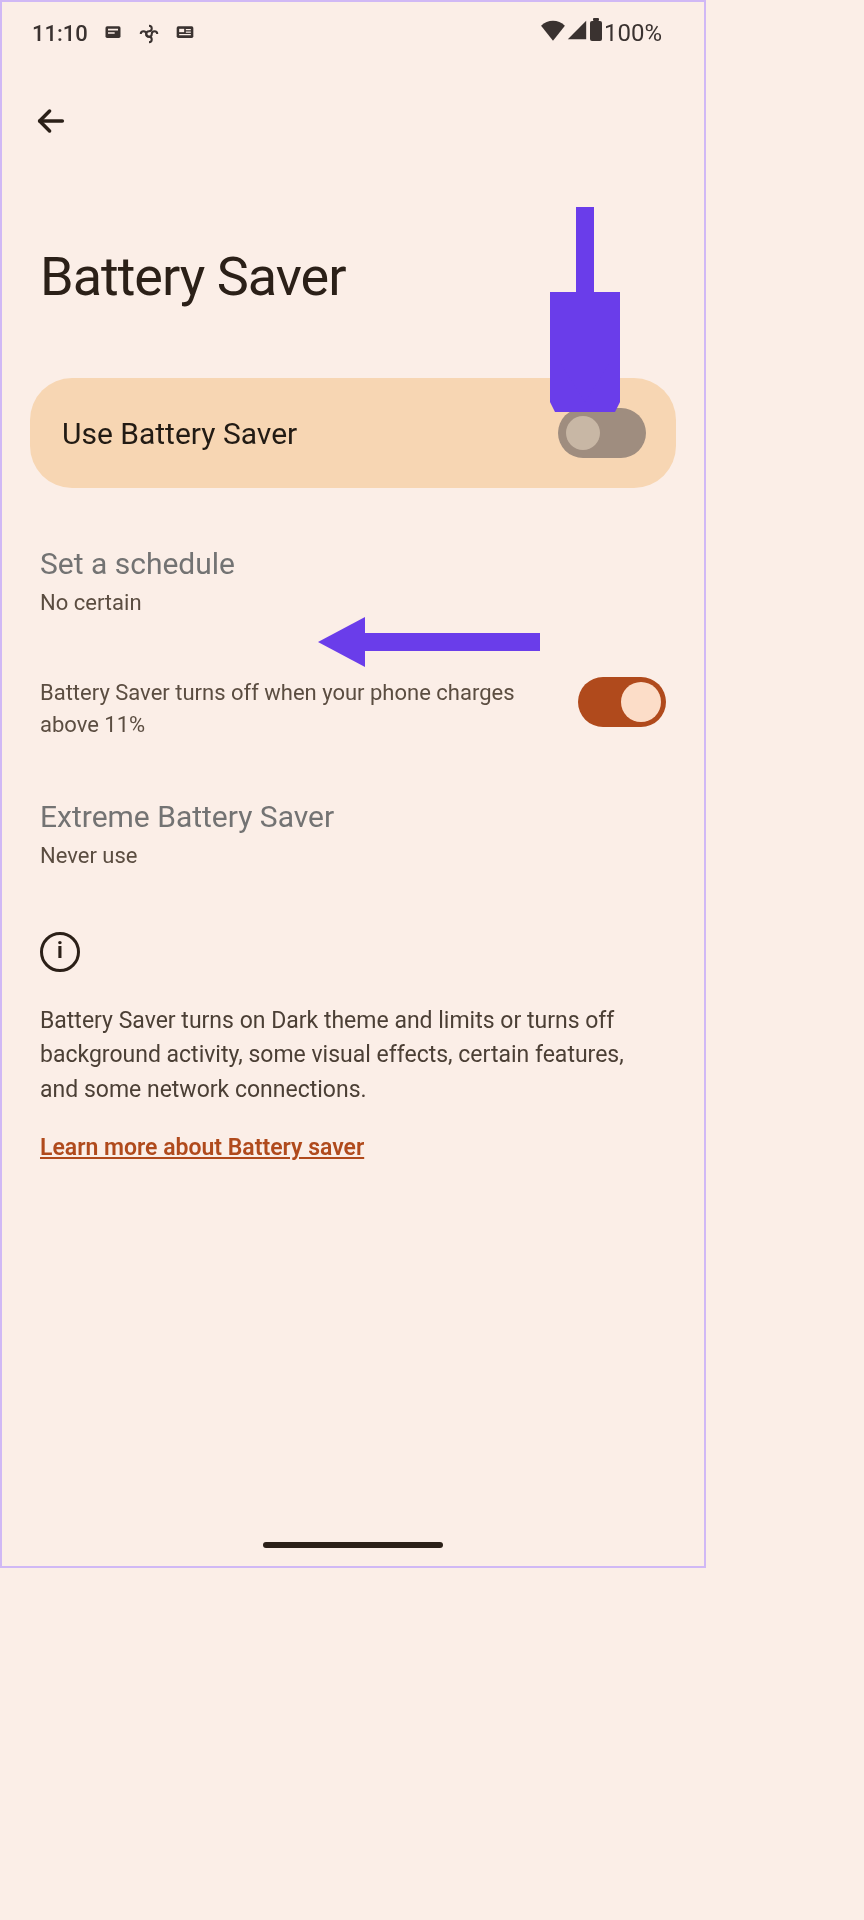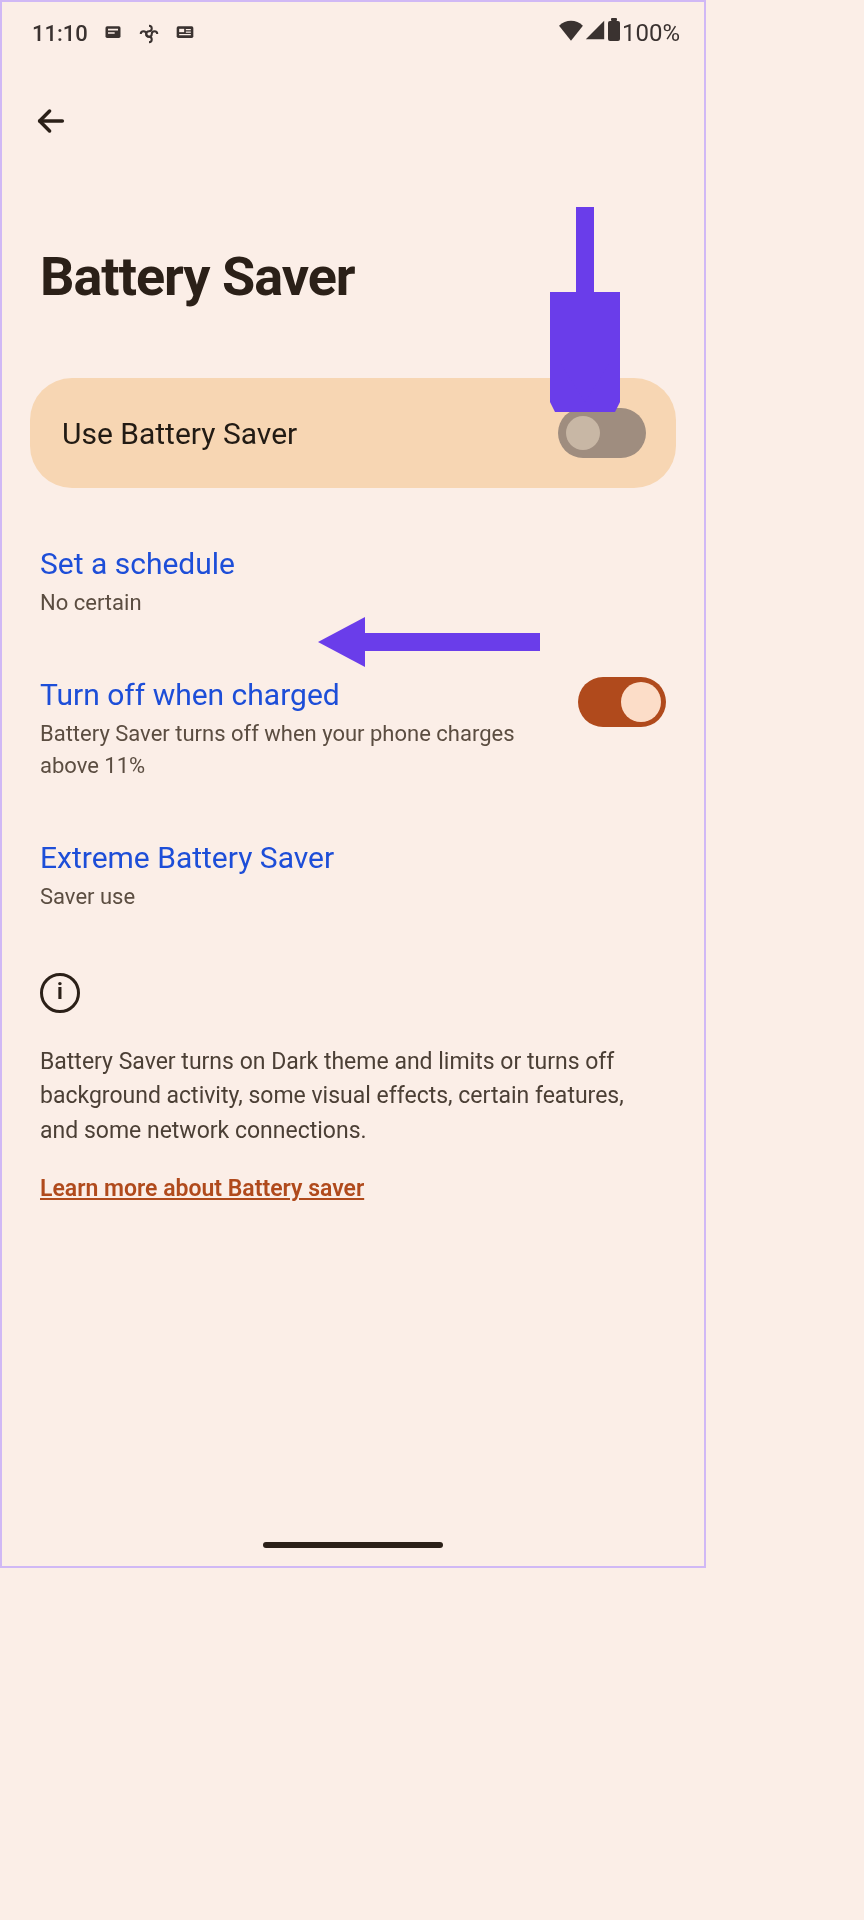--- a/index.html
+++ b/index.html
@@ -9,56 +9,56 @@
     background: #fbeee7;
     font-family: -apple-system, BlinkMacSystemFont, "Segoe UI", Roboto, sans-serif;
     color: #2b2018;
     position: relative;
     border: 2px solid #d0b8f5;
   }
   .status-bar {
     display: flex;
     justify-content: space-between;
     align-items: center;
-    padding: 12px 24px 0 30px;
+    padding: 12px 42px 0 30px;
     height: 50px;
     color: #3a3230;
   }
   .status-left { display:flex; align-items:center; gap:14px; font-size:22px; font-weight:500;}
   .status-right { display:flex; align-items:center; font-size:24px; font-weight:400;}
   .status-icon { width:22px; height:20px; display:inline-block; }
   .back-btn {
     margin: 45px 0 0 25px;
     width: 48px; height:48px;
     display:flex; align-items:center; justify-content:center;
     cursor:pointer;
   }
   .page-title {
     font-size: 54px;
-    font-weight: 700;
+    font-weight: 400;
     color: #2b2018;
     margin: 100px 0 0 38px;
     letter-spacing: -1px;
   }
   .main-toggle {
     background:#f7d6b3;
     border-radius: 42px;
     margin: 70px 28px 0 28px;
     padding: 30px 30px 30px 32px;
     display:flex;
     align-items:center;
     justify-content:space-between;
   }
   .main-toggle-label { font-size:30px; color:#221b14; }
   .toggle-off { width:88px; height:50px; background:#9f8d7f; border-radius:25px; position:relative; display:inline-block; cursor:pointer;}
   .toggle-off::after { content:""; position:absolute; left:8px; top:8px; width:34px; height:34px; background:#c8b7a5; border-radius:50%; }
   .toggle-on { width:88px; height:50px; background:#b04a1c; border-radius:25px; position:relative; display:inline-block; cursor:pointer;}
   .toggle-on::after { content:""; position:absolute; right:5px; top:5px; width:40px; height:40px; background:#fcddc8; border-radius:50%; }
   .setting-item { margin: 58px 38px 0 38px; cursor:pointer;}
-  .setting-title { font-size:30px; color:#1d4ed8; margin-bottom:6px;}
+  .setting-title { font-size:30px; color:#737373; margin-bottom:6px;}
   .setting-sub { font-size:22px; color:#5b4d41; line-height:1.45;}
   .item-row { display:flex; justify-content:space-between; align-items:flex-start; margin:58px 38px 0 38px;}
   .item-row .text { flex:1; padding-right:30px;}
   .item-row .setting-title { margin-bottom:6px; }
   .info-icon { margin:60px 0 0 38px; width:40px; height:40px; border:3px solid #2b2018; border-radius:50%; display:flex; align-items:center; justify-content:center; font-size:22px; font-weight:700; color:#2b2018;}
   .info-icon span { position:relative; top:-1px; }
   .info-text { margin:32px 38px 7px 38px; font-size:23px; color:#4b3f35; line-height:1.5; }
   .learn-link { display:inline-block; margin:20px 38px 0 38px; font-size:23px; font-weight:600; color:#b04a1c; text-decoration:underline; cursor:pointer;}
   .nav-bar { position:absolute; bottom:18px; left:50%; transform:translateX(-50%); width:180px; height:6px; background:#2b2018; border-radius:3px; }
   
@@ -134,30 +134,29 @@
 
 
 <div class="setting-item">
   <div class="setting-title">Set a schedule</div>
   <div class="setting-sub">No certain</div>
 </div>
 
 
 <div class="item-row">
   <div class="text">
-    <div class="setting-title">Turn off when charged</div>
     <div class="setting-sub">Battery Saver turns off when your phone charges above 11%</div>
   </div>
   <span class="toggle-on"></span>
 </div>
 
 
 <div class="setting-item">
   <div class="setting-title">Extreme Battery Saver</div>
-  <div class="setting-sub">Saver use</div>
+  <div class="setting-sub">Never use</div>
 </div>
 
 
 <div class="info-icon">
     <span>i</span>
   </div>
 <div class="info-text">Battery Saver turns on Dark theme and limits or turns off background activity, some visual effects, certain features, and some network connections.</div>
 <a class="learn-link">Learn more about Battery saver</a>
 
 

